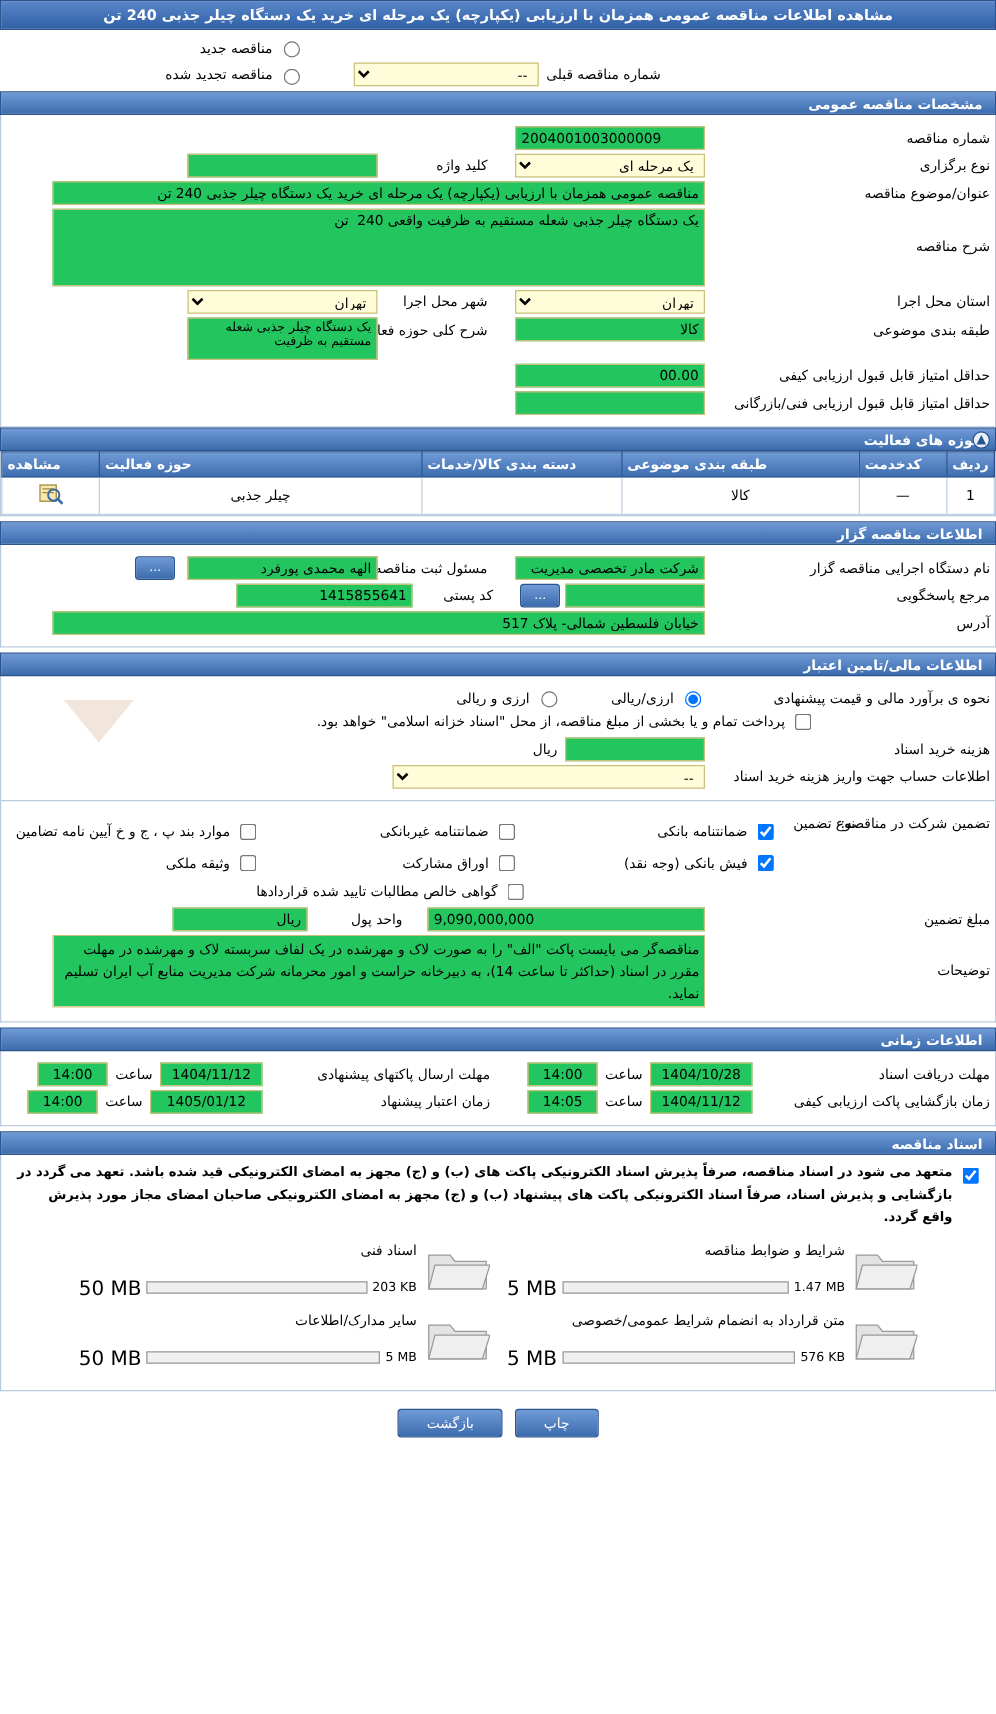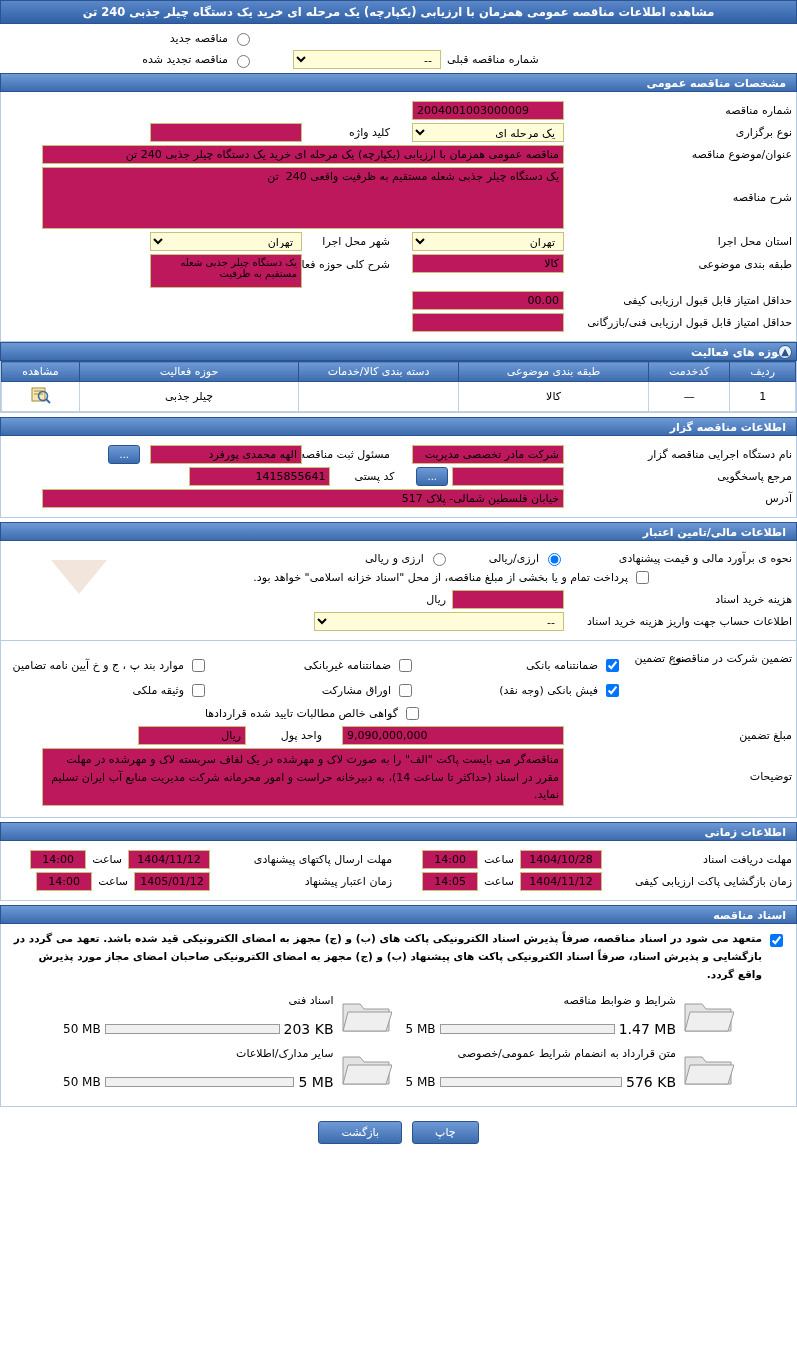--- a/index.html
+++ b/index.html
@@ -64,50 +64,50 @@
   
   .row { display: flex; align-items: center; margin: 3px 0; }
   .lbl-cell {
     text-align: right;
     padding-left: 19px;
     font-size: 11px;
     color: #000;
     white-space: nowrap;
   }
   input.tb, select.sel, textarea.ta {
-    background: #be185d;
+    background: #22c55e;
     border: 1px solid #c9c07a;
     font-family: "DejaVu Sans", "Liberation Sans", sans-serif;
     font-size: 11px;
     color: #000;
     padding: 2px 4px;
     direction: rtl;
     text-align: right;
   }
   input.tb.ltr { direction: ltr; text-align: left; }
   select.sel { background: #fffdd9; padding-right: 4px; height: 19px; }
   textarea.ta { resize: none; overflow: auto; }
 
   
   .radio-line { display:flex; align-items:center; justify-content:flex-start; gap:4px; }
   .radio-line label { font-size: 11px; }
 
   
-  .top-area { padding: 4px 0 2px 10px; }
+  .top-area { padding: 4px 0 2px 0; }
   .top-row { display:flex; align-items:center; justify-content:space-between; padding: 2px 8px; }
 
   
   table.grid { width: 100%; border-collapse: collapse; font-size: 11px; }
   table.grid th {
     background: linear-gradient(to bottom, #6f9ad6 0%, #3c6cae 100%);
     color: #fff;
     border: 1px solid #2b548f;
-    padding: 3px 20px;
-    font-weight: normal;
-    text-align: center;
+    padding: 3px 4px;
+    font-weight: bold;
+    text-align: left;
   }
   table.grid td {
     border: 1px solid #c3d2e3;
     padding: 4px;
     text-align: center;
     background: #fff;
     height: 28px;
   }
 
   
@@ -134,22 +134,22 @@
 
   
   .doc-grid { display: grid; grid-template-columns: 1fr 1fr; gap: 10px 14px; padding: 10px 60px; }
   .doc-card { display: flex; align-items: flex-start; gap: 6px; }
   .folder { width: 52px; height: 42px; flex: 0 0 52px; }
   .doc-meta { flex: 1; }
   .doc-title { font-size: 11px; margin-bottom: 14px; text-align: right; }
   .bar-wrap { display:flex; align-items:center; gap:4px; font-size:10px; direction:ltr; }
   .bar-track { flex:1; height: 10px; background: #f0f0f0; border:1px solid #999; position: relative; }
   .bar-fill { height: 100%; background: #53c23a; }
-  .size-left { font-size: 12px; }
-  .size-right { font-size: 14px; }
+  .size-left { font-size: 16px; }
+  .size-right { font-size: 10px; }
 
   .note-red { color:#c0171b; font-size:10.5px; line-height:1.7; padding: 4px 8px; text-align: right; }
   .note-blk { font-size:10.5px; line-height:1.7; padding: 2px 8px 6px 8px; text-align: right; font-weight: bold;}
 
   .watermark {
     position: absolute;
     top: 520px; left: 0; width: 797px;
     text-align: center;
     font-size: 58px;
     font-weight: bold;
@@ -426,21 +426,21 @@
       <input class="tb ltr" style="width: 56px; text-align: center;" value="14:00">
     </div>
 
     <div class="row">
       <div class="lbl-cell" style="width:190px;">زمان بازگشایی پاکت ارزیابی کیفی</div>
       <input class="tb ltr" style="width: 82px; text-align: center;" value="1404/11/12">
       <span style="padding:0 6px;">ساعت</span>
       <input class="tb ltr" style="width: 56px; text-align: center;" value="14:05">
 
       <div class="lbl-cell" style="width:212px;text-align:right;padding-right:30px;">زمان اعتبار پیشنهاد</div>
-      <input class="tb ltr" style="width: 76px; text-align: center;" value="1405/01/12">
+      <input class="tb ltr" style="width: 90px; text-align: center;" value="1405/01/12">
       <span style="padding:0 6px;">ساعت</span>
       <input class="tb ltr" style="width: 56px; text-align: center;" value="14:00">
     </div>
   </div>
 
   <div class="sec-head" style="margin-top:4px;">
     <span class="lbl">اسناد مناقصه</span>
   </div>
   <div class="sec-body" style="padding:6px 2px;">
     <div style="display:flex;align-items:flex-start;gap:4px;padding:0 8px;">

